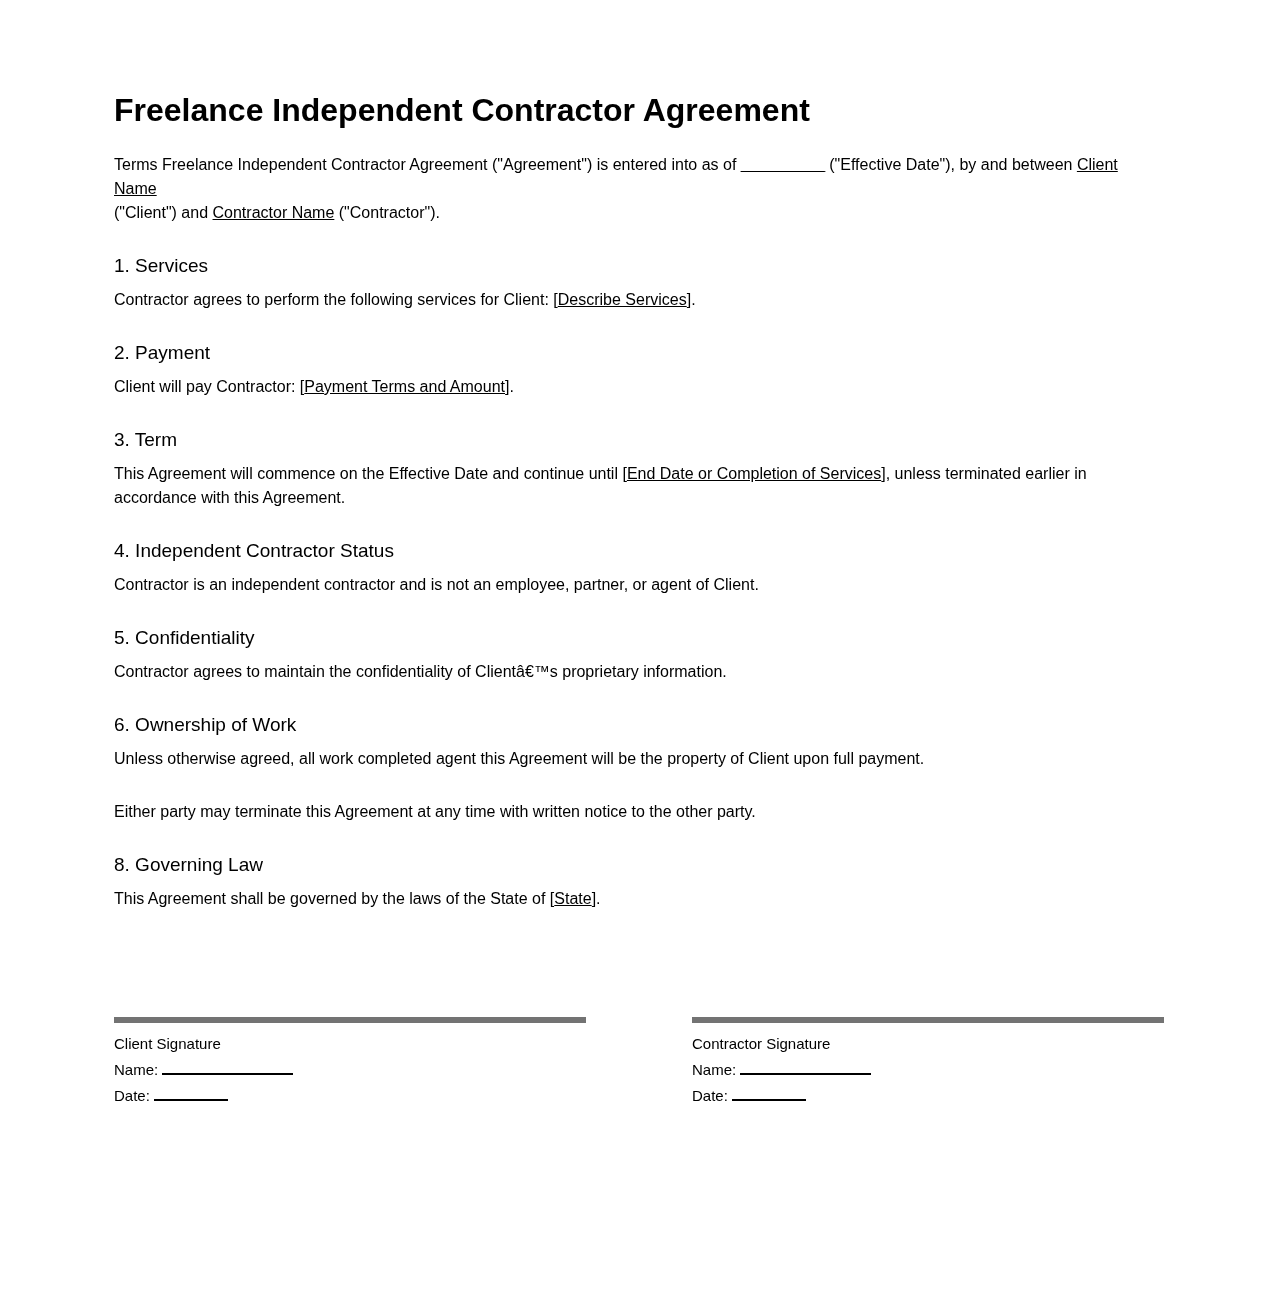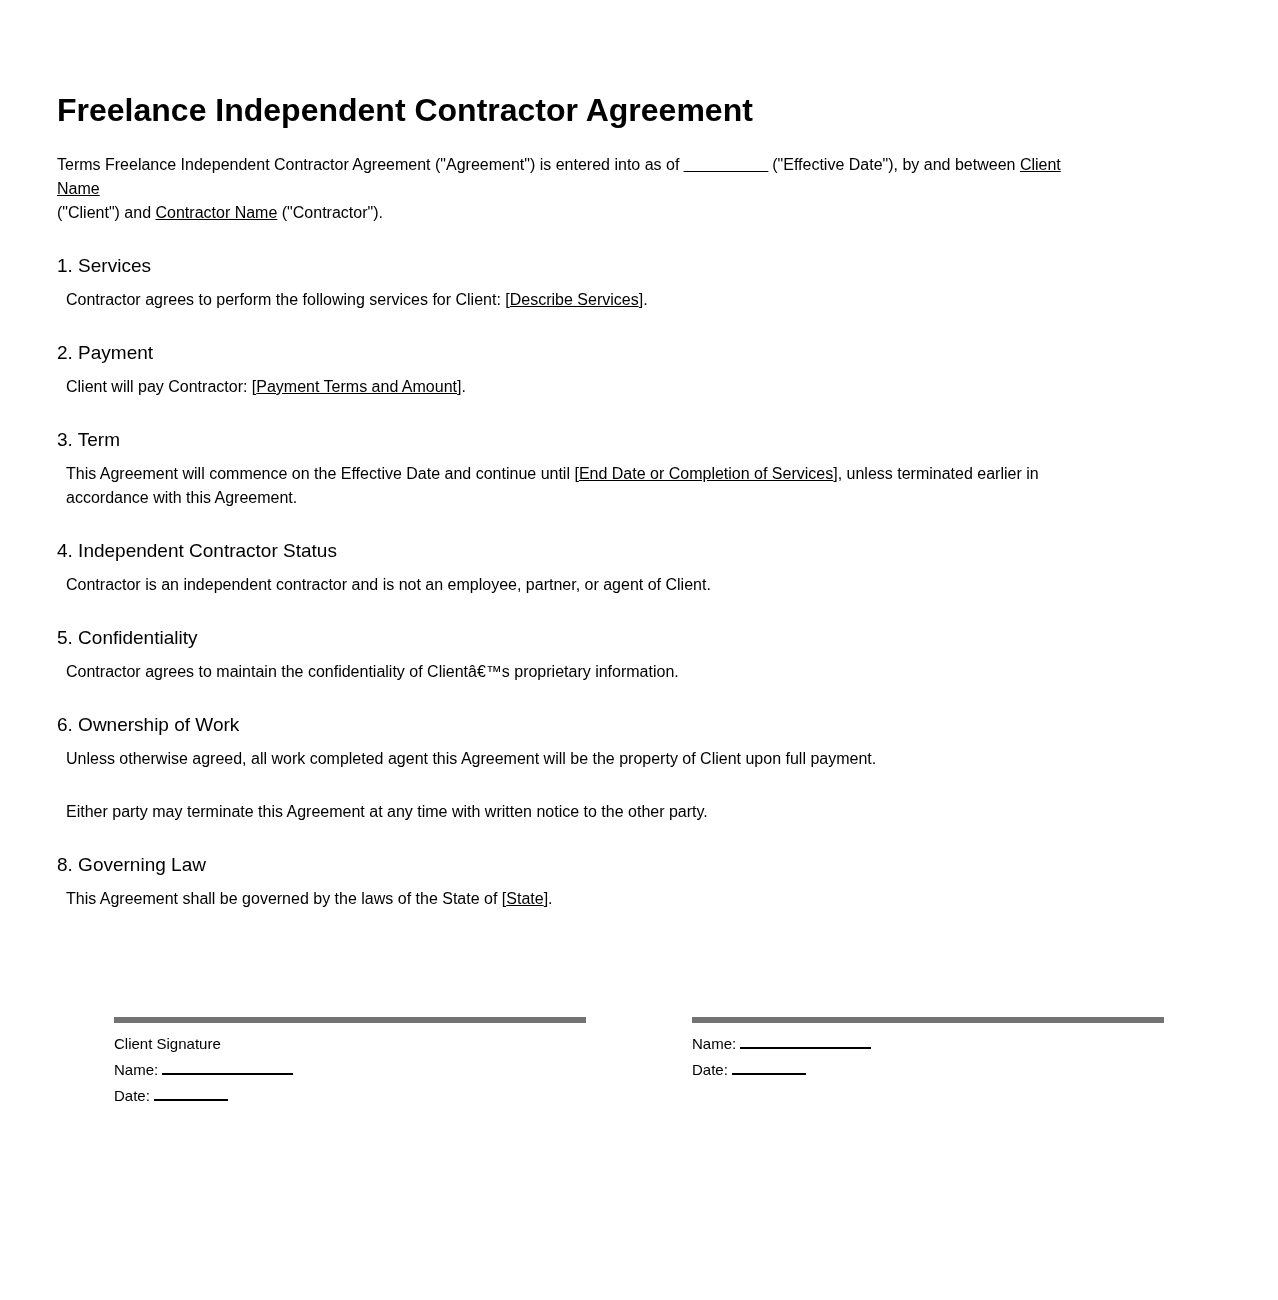--- a/index.html
+++ b/index.html
@@ -1,34 +1,34 @@
 <!DOCTYPE html>
 <html><head>
 <meta charset="utf-8">
 <style>
   html, body { margin: 0; padding: 0; background: #ffffff; }
   body {
     width: 1278px; height: 1300px; overflow: hidden;
     font-family: "Liberation Sans", sans-serif; color: #000;
   }
-  .page { position: relative; padding: 0 57px; }
+  .page { position: relative; padding: 0 114px; }
   h1 {
     font-size: 32px; font-weight: bold; margin: 0;
     padding-top: 90px; line-height: 40px;
   }
   p { font-size: 16px; line-height: 24px; margin: 0; }
   .intro { margin-top: 23px; width: 1050px; }
   .u { text-decoration: underline; }
   .blank { text-decoration: underline; font-weight: bold; letter-spacing: -0.5px; }
   .section h2 {
     font-size: 19px; font-weight: normal; margin: 0;
     line-height: 24px;
   }
   .section { margin-top: 29px; }
-  .section p { margin-top: 10px; width: 1000px; margin-left: 9px; }
+  .section p { margin-top: 10px; width: 1000px; }
   .sigs {
     position: absolute; top: 1017px; left: 114px; right: 114px;
     display: flex; justify-content: space-between;
   }
   .sig { width: 472px; border-top: 6px solid #737373; padding-top: 8px; }
   .sig div { font-size: 15px; line-height: 26px; }
   .line { display: inline-block; border-bottom: 2px solid #000; height: 13px; vertical-align: baseline; margin-left: 4px; }
   .line.name { width: 131px; }
   .line.date { width: 74px; }
 </style>
@@ -80,16 +80,17 @@
   </div>
 </div>
 
 <div class="sigs">
   <div class="sig">
     <div>Client Signature</div>
     <div><span>Name:</span><span class="line name"></span></div>
     <div><span>Date:</span><span class="line date"></span></div>
   </div>
   <div class="sig">
+    <div>Contractor Signature</div>
     <div><span>Name:</span><span class="line name"></span></div>
     <div><span>Date:</span><span class="line date"></span></div>
   </div>
 </div>
 
 </body></html>

